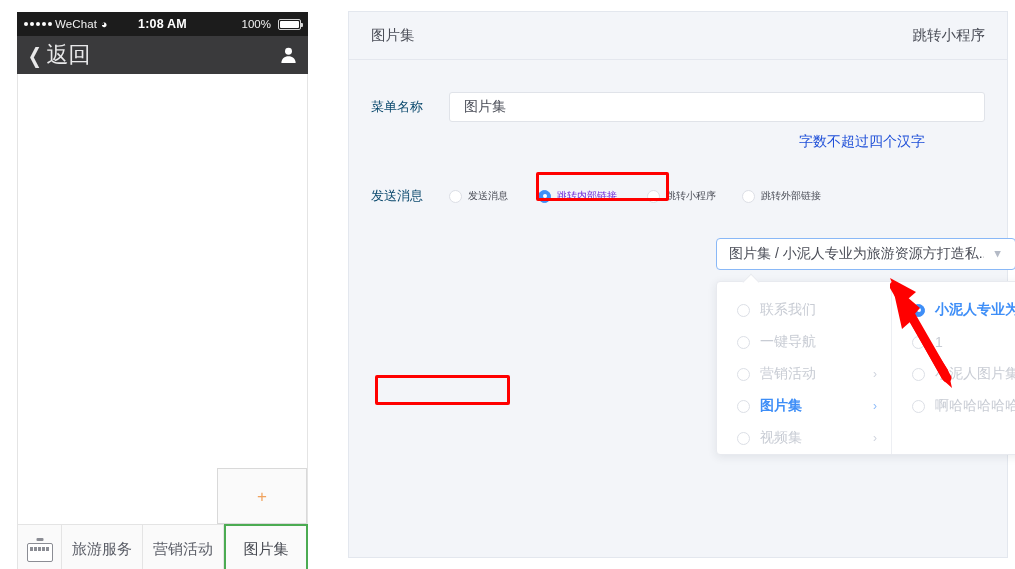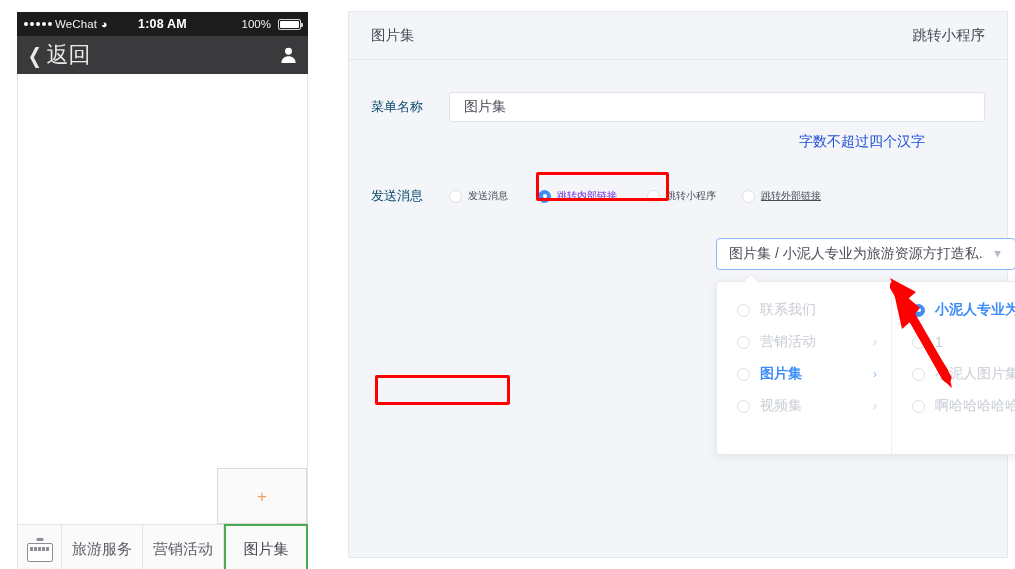--- a/index.html
+++ b/index.html
@@ -561,36 +561,40 @@
     <div class="radio-opt sel" style="margin-right:30px;margin-left:4px;">
       <span class="rdo on"></span>
       <span>跳转内部链接</span>
     </div>
 
     <div class="radio-opt">
       <span class="rdo"></span>
       <span>跳转小程序</span>
     </div>
 
-    <div class="radio-opt" style="margin-right:0;text-decoration:underline;">
+    <div class="radio-opt" style="margin-right:0;">
       <span class="rdo"></span>
       <span>跳转外部链接</span>
     </div>
   </div>
 
   <div id="select-box">
     <span id="select-text">图片集 / 小泥人专业为旅游资源方打造私...</span>
     <span id="select-caret">▲</span>
   </div>
 
   <div id="dropdown">
     <div class="dd-col" id="dd-left">
       <div class="dd-item">
         <span class="rdo"></span>
         <span class="dd-label">联系我们</span>
+      </div>
+      <div class="dd-item">
+        <span class="rdo"></span>
+        <span class="dd-label">一键导航</span>
       </div>
       <div class="dd-item">
         <span class="rdo"></span>
         <span class="dd-label">营销活动</span>
         <span class="dd-arrow">›</span>
       </div>
       <div class="dd-item hl-target">
         <span class="rdo"></span>
         <span class="dd-label" style="font-weight:bold;">图片集</span>
         <span class="dd-arrow">›</span>

